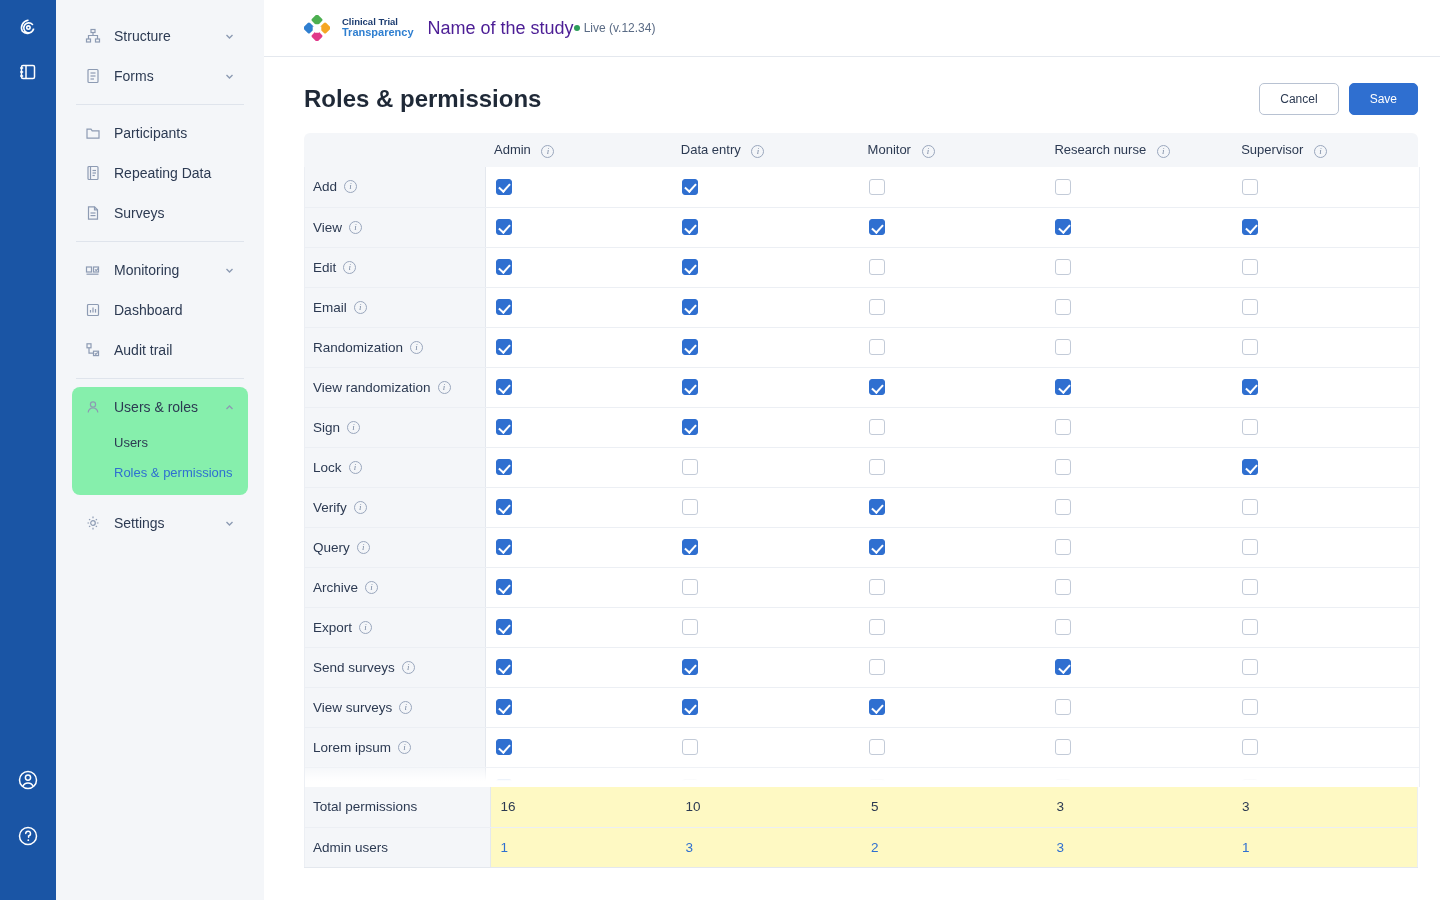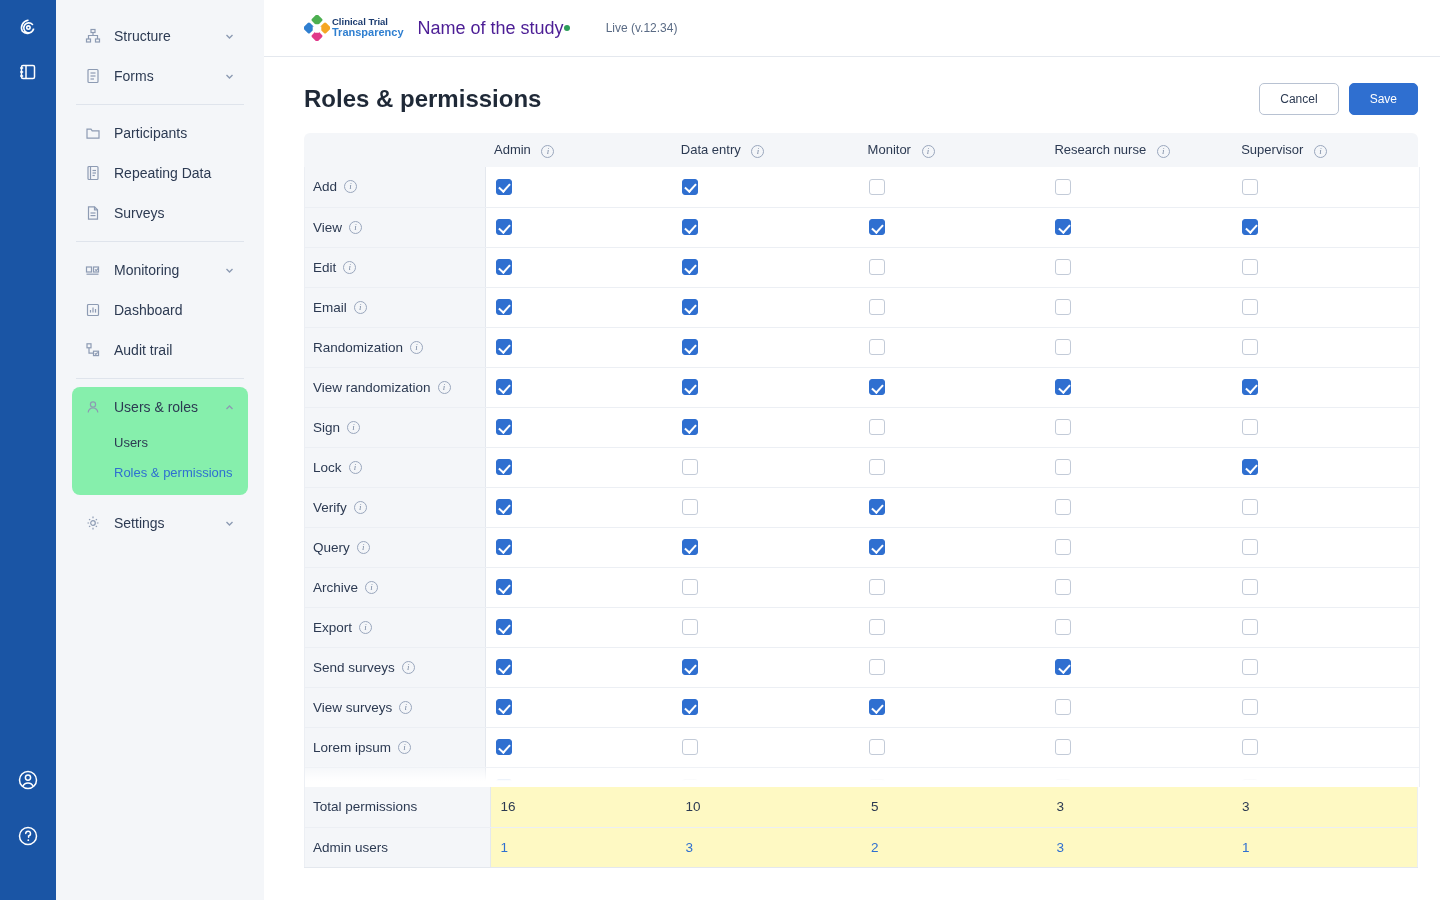--- a/index.html
+++ b/index.html
@@ -61,25 +61,25 @@
   .nav-subitem.active { color: #2f6fd0; }
 
   
   .main { flex: 1 1 auto; height: 900px; background: #ffffff; position: relative; }
 
   .topbar {
     height: 57px; display: flex; align-items: center;
     padding-left: 40px; border-bottom: 1px solid #e4e8ee;
   }
   .logo { display: flex; align-items: center; margin-right: 14px; }
-  .logo-text { margin-left: 2px; line-height: 1.05; }
+  .logo-text { margin-left: 12px; line-height: 1.05; }
   .logo-l1 { font-size: 9.5px; font-weight: bold; color: #1b3b6f; }
   .logo-l2 { font-size: 11px; font-weight: bold; color: #2f7fd0; }
   .study-title { font-size: 18px; color: #4c1d95; margin-right: 0; }
-  .status { display: flex; align-items: center; font-size: 12px; color: #5a6b85; gap: 32px; }
+  .status { display: flex; align-items: center; font-size: 12px; color: #5a6b85; }
   .dot { width: 6px; height: 6px; border-radius: 50%; background: #2e9e5b; margin-right: 4px; }
 
   .page-head {
     display: flex; align-items: center; justify-content: space-between;
     padding: 26px 32px 0 40px;
   }
   .page-title { font-size: 24px; font-weight: bold; color: #1f2937; }
   .actions { display: flex; gap: 10px; }
   .btn {
     height: 32px; padding: 0 20px; border-radius: 5px;

